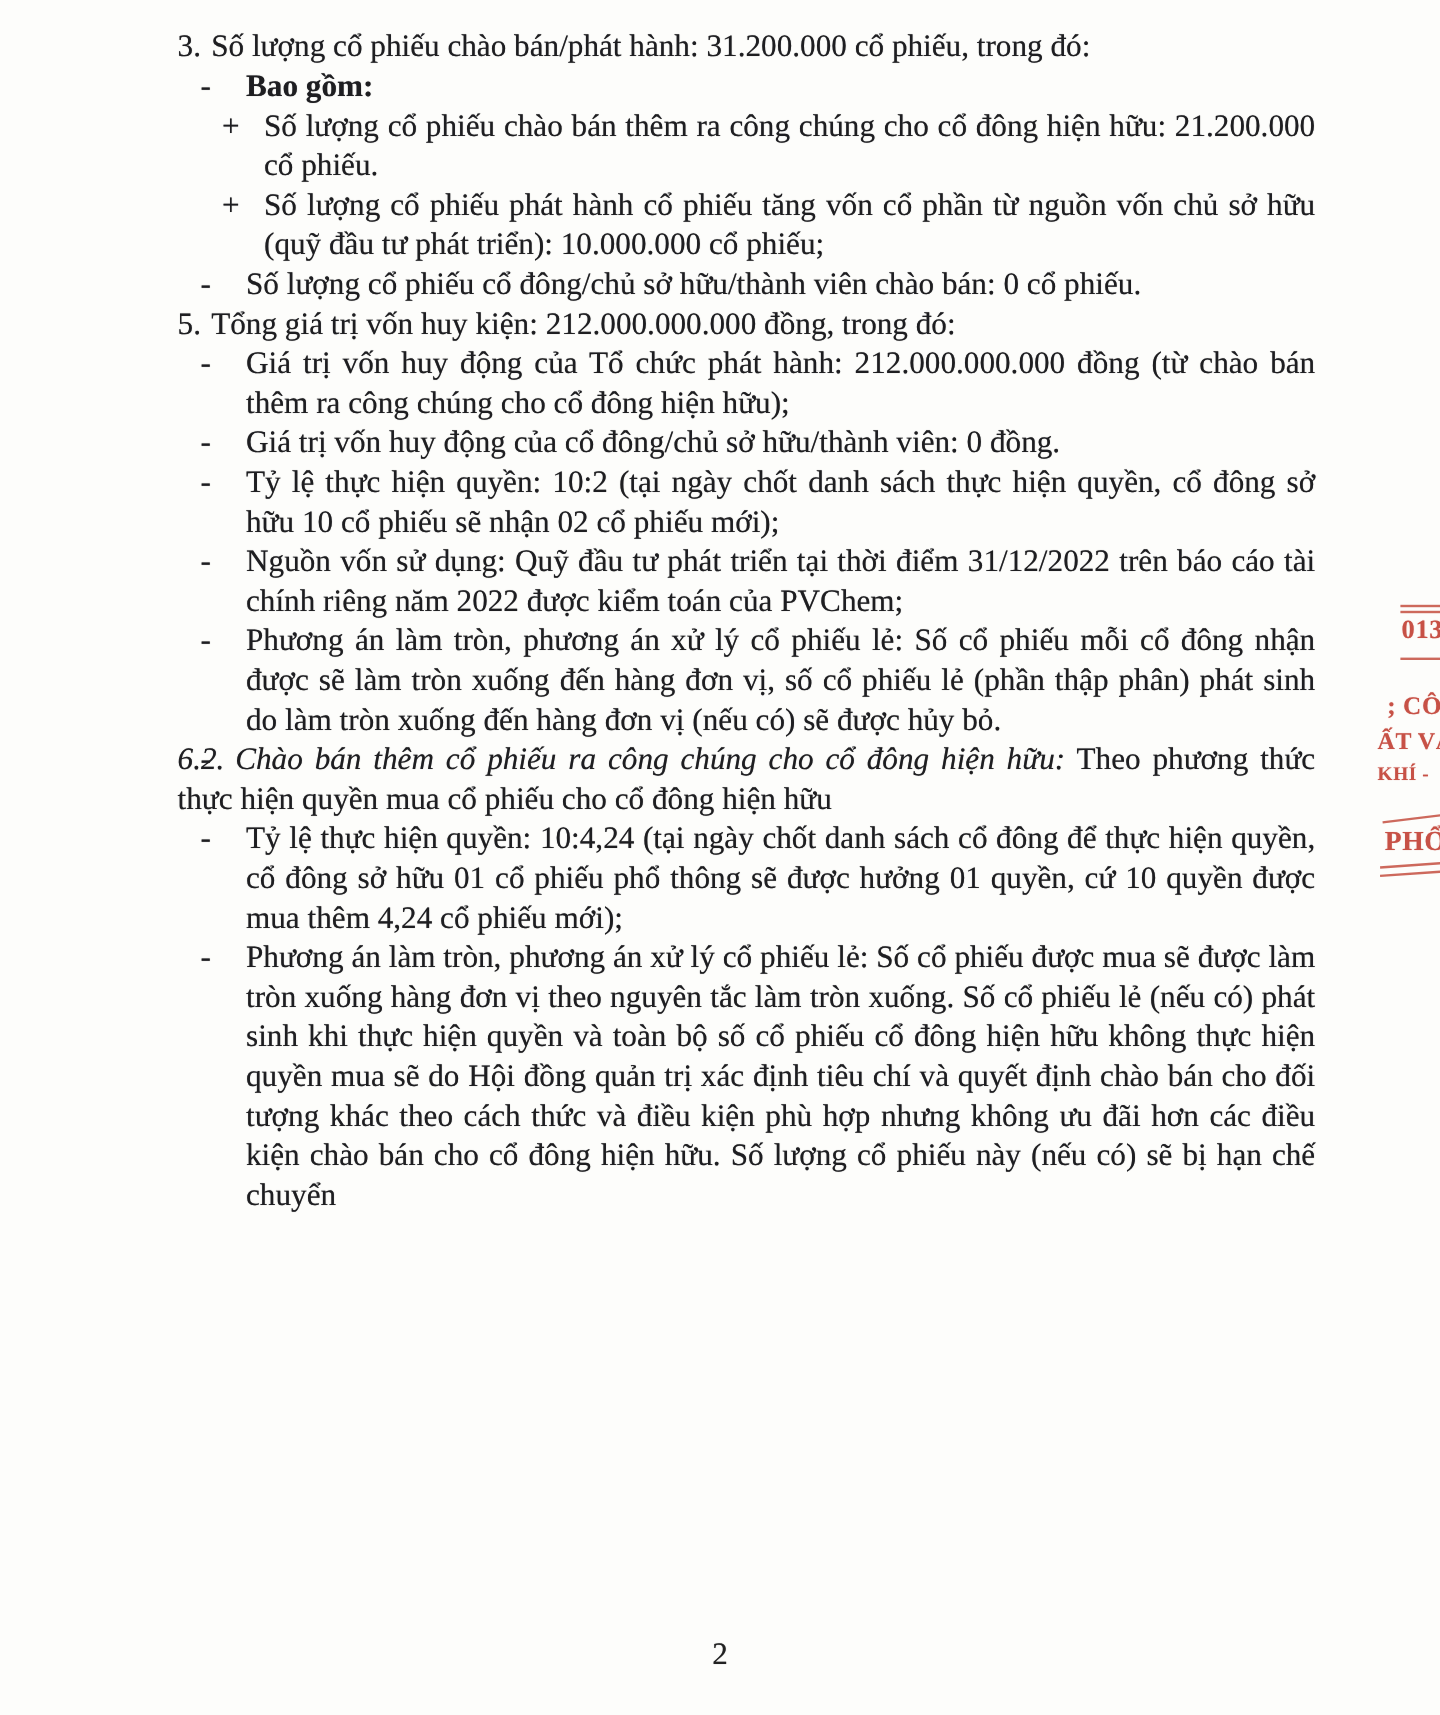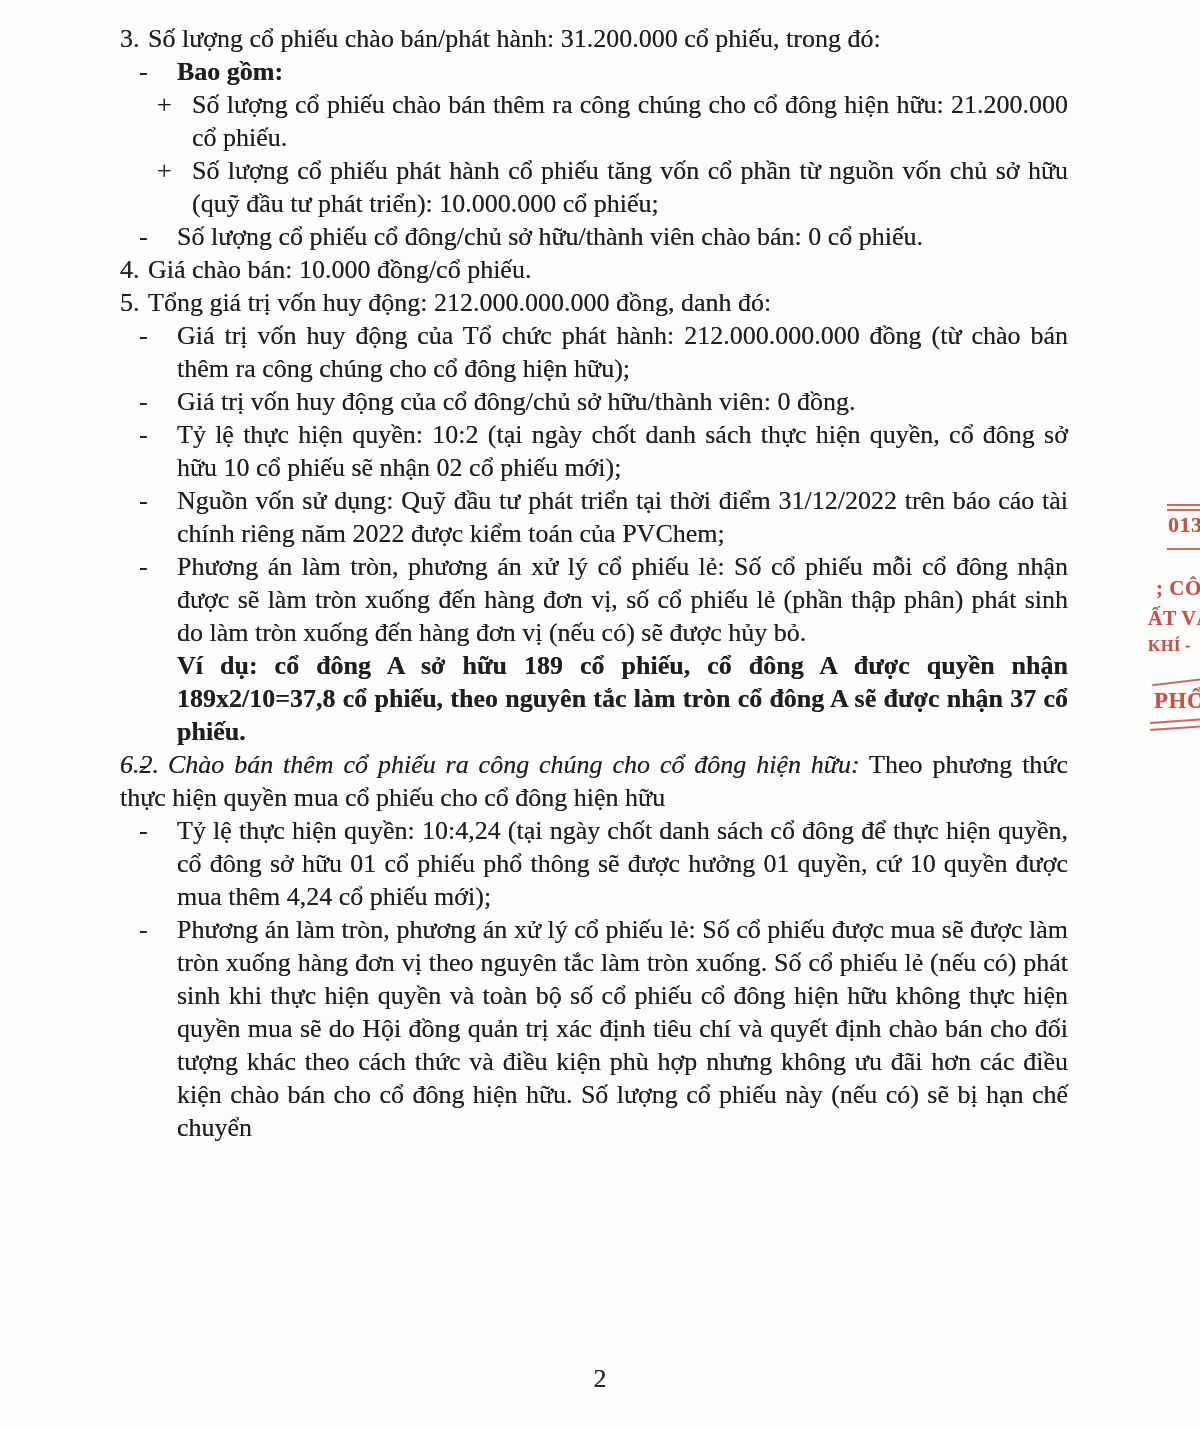--- a/index.html
+++ b/index.html
@@ -3,21 +3,21 @@
 <meta charset="utf-8">
 <style>
   html,body{margin:0;padding:0;}
   body{
     width:1200px;height:1429px;
     position:relative;overflow:hidden;
     background:#fdfdfb;
     font-family:"Liberation Serif","DejaVu Serif",serif;
   }
   .doc{
-    position:absolute;left:120px;top:22px;width:948px;
+    position:absolute;left:148px;top:22px;width:948px;
     font-size:26px;line-height:33px;color:#1e1e21;
     text-align:justify;
     text-shadow:0 0 0.6px rgba(25,25,28,.65);
   }
   .doc p{margin:0;}
   .numbered{margin-top:8px;}
   .numbered .marker{display:inline-block;width:28px;}
   .section{margin-top:9px;}
   .section .marker{display:inline-block;font-style:italic;}
   .sec1 .marker{width:70px;}
@@ -65,37 +65,35 @@
   <p class="dash gap"><span class="bullet-d">-</span></p>
 
   <p class="plain"><span>Bao gồm:</span></p>
 
   <p class="plus"><span class="bullet-p">+</span><span>Số lượng cổ phiếu chào bán thêm ra công chúng cho cổ đông hiện hữu: 21.200.000 cổ phiếu.</span></p>
 
   <p class="plus"><span class="bullet-p">+</span><span>Số lượng cổ phiếu phát hành cổ phiếu tăng vốn cổ phần từ nguồn vốn chủ sở hữu (quỹ đầu tư phát triển): 10.000.000 cổ phiếu;</span></p>
 
   <p class="dash"><span class="bullet-d">-</span><span>Số lượng cổ phiếu cổ đông/chủ sở hữu/thành viên chào bán: 0 cổ phiếu.</span></p>
 
-  <p class="numbered"><span class="marker">4.</span><span>Giá chào bán: 10.000 đồng/cổ phiếu.</span></p>
 
-  <p class="numbered"><span class="marker">5.</span><span>Tổng giá trị vốn huy động: 212.000.000.000 đồng, danh đó:</span></p>
+  <p class="numbered"><span class="marker">5.</span><span>Tổng giá trị vốn huy kiện: 212.000.000.000 đồng, trong đó:</span></p>
 
   <p class="dash gap"><span class="bullet-d">-</span><span>Giá trị vốn huy động của Tổ chức phát hành: 212.000.000.000 đồng (từ chào bán thêm ra công chúng cho cổ đông hiện hữu);</span></p>
 
   <p class="dash"><span class="bullet-d">-</span><span>Giá trị vốn huy động của cổ đông/chủ sở hữu/thành viên: 0 đồng.</span></p>
 
 
 
   <p class="dash gap"><span class="bullet-d">-</span><span>Tỷ lệ thực hiện quyền: 10:2 (tại ngày chốt danh sách thực hiện quyền, cổ đông sở hữu 10 cổ phiếu sẽ nhận 02 cổ phiếu mới);</span></p>
 
   <p class="dash"><span class="bullet-d">-</span><span>Nguồn vốn sử dụng: Quỹ đầu tư phát triển tại thời điểm 31/12/2022 trên báo cáo tài chính riêng năm 2022 được kiểm toán của PVChem;</span></p>
 
   <p class="dash"><span class="bullet-d">-</span><span>Phương án làm tròn, phương án xử lý cổ phiếu lẻ: Số cổ phiếu mỗi cổ đông nhận được sẽ làm tròn xuống đến hàng đơn vị, số cổ phiếu lẻ (phần thập phân) phát sinh do làm tròn xuống đến hàng đơn vị (nếu có) sẽ được hủy bỏ.</span></p>
 
-  <p class="plain"><span>Ví dụ: cổ đông A sở hữu 189 cổ phiếu, cổ đông A được quyền nhận 189x2/10=37,8 cổ phiếu, theo nguyên tắc làm tròn cổ đông A sẽ được nhận 37 cổ phiếu.</span></p>
 
   <p class="dash"><span class="bullet-d">-</span></p>
 
   <p class="section sec2"><span class="marker">6.2.</span><i>Chào bán thêm cổ phiếu ra công chúng cho cổ đông hiện hữu:</i><span> Theo phương thức thực hiện quyền mua cổ phiếu cho cổ đông hiện hữu</span></p>
 
   <p class="dash gap"><span class="bullet-d">-</span><span>Tỷ lệ thực hiện quyền: 10:4,24 (tại ngày chốt danh sách cổ đông để thực hiện quyền, cổ đông sở hữu 01 cổ phiếu phổ thông sẽ được hưởng 01 quyền, cứ 10 quyền được mua thêm 4,24 cổ phiếu mới);</span></p>
 
   <p class="dash"><span class="bullet-d">-</span><span>Phương án làm tròn, phương án xử lý cổ phiếu lẻ: Số cổ phiếu được mua sẽ được làm tròn xuống hàng đơn vị theo nguyên tắc làm tròn xuống. Số cổ phiếu lẻ (nếu có) phát sinh khi thực hiện quyền và toàn bộ số cổ phiếu cổ đông hiện hữu không thực hiện quyền mua sẽ do Hội đồng quản trị xác định tiêu chí và quyết định chào bán cho đối tượng khác theo cách thức và điều kiện phù hợp nhưng không ưu đãi hơn các điều kiện chào bán cho cổ đông hiện hữu. Số lượng cổ phiếu này (nếu có) sẽ bị hạn chế chuyển</span></p>
 
 </div>

